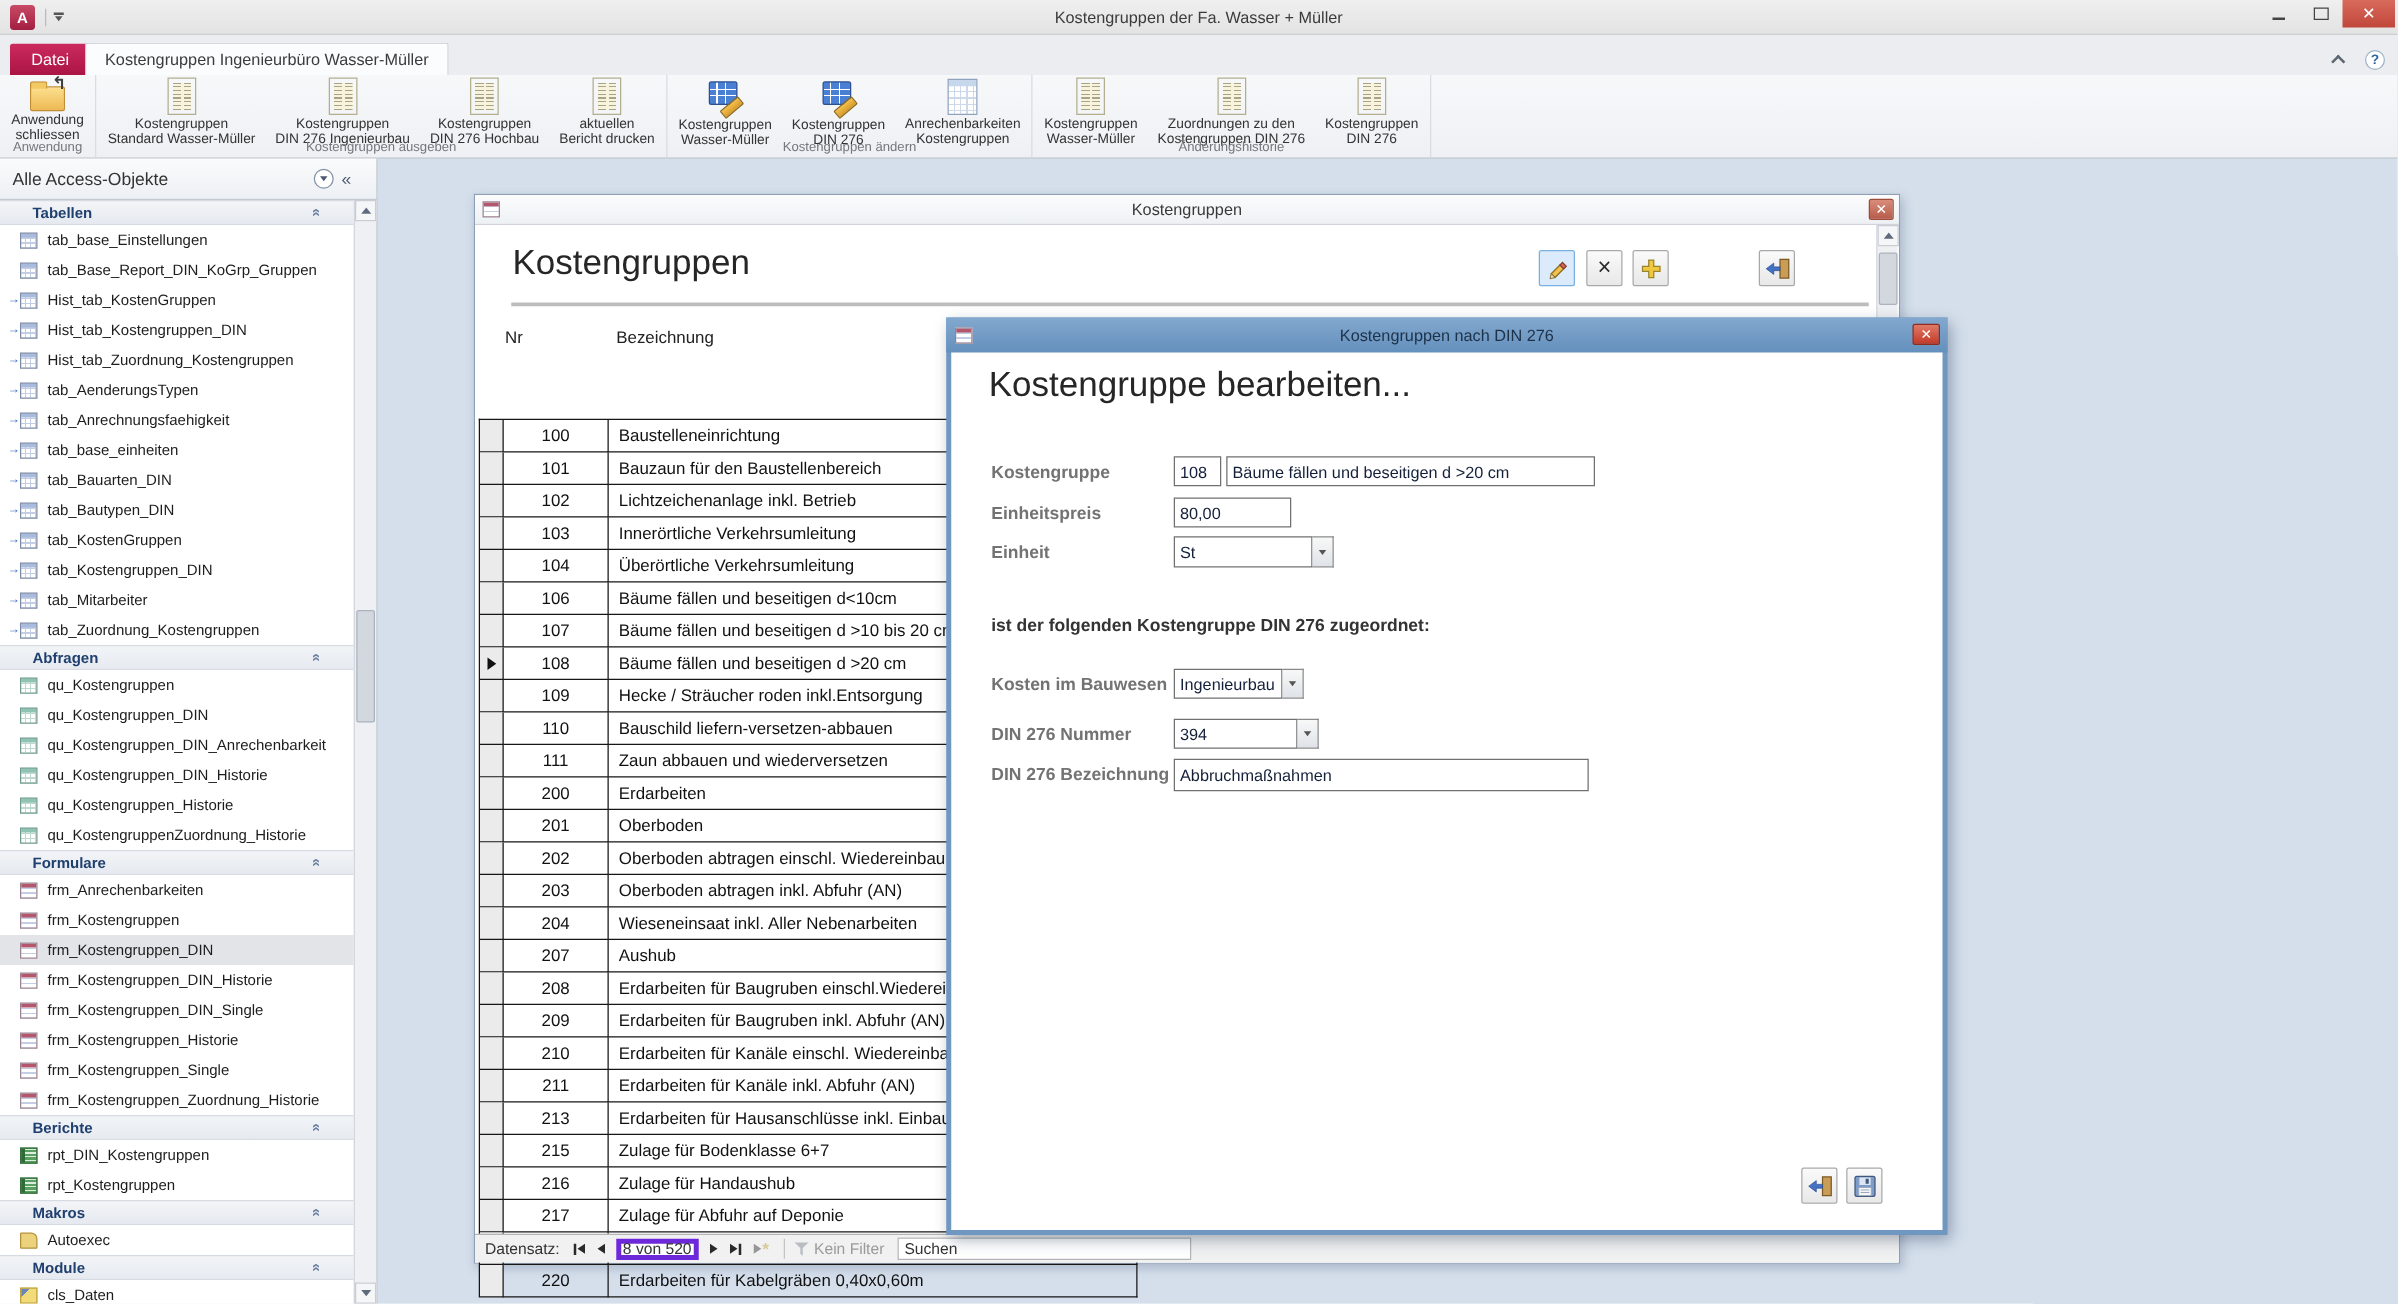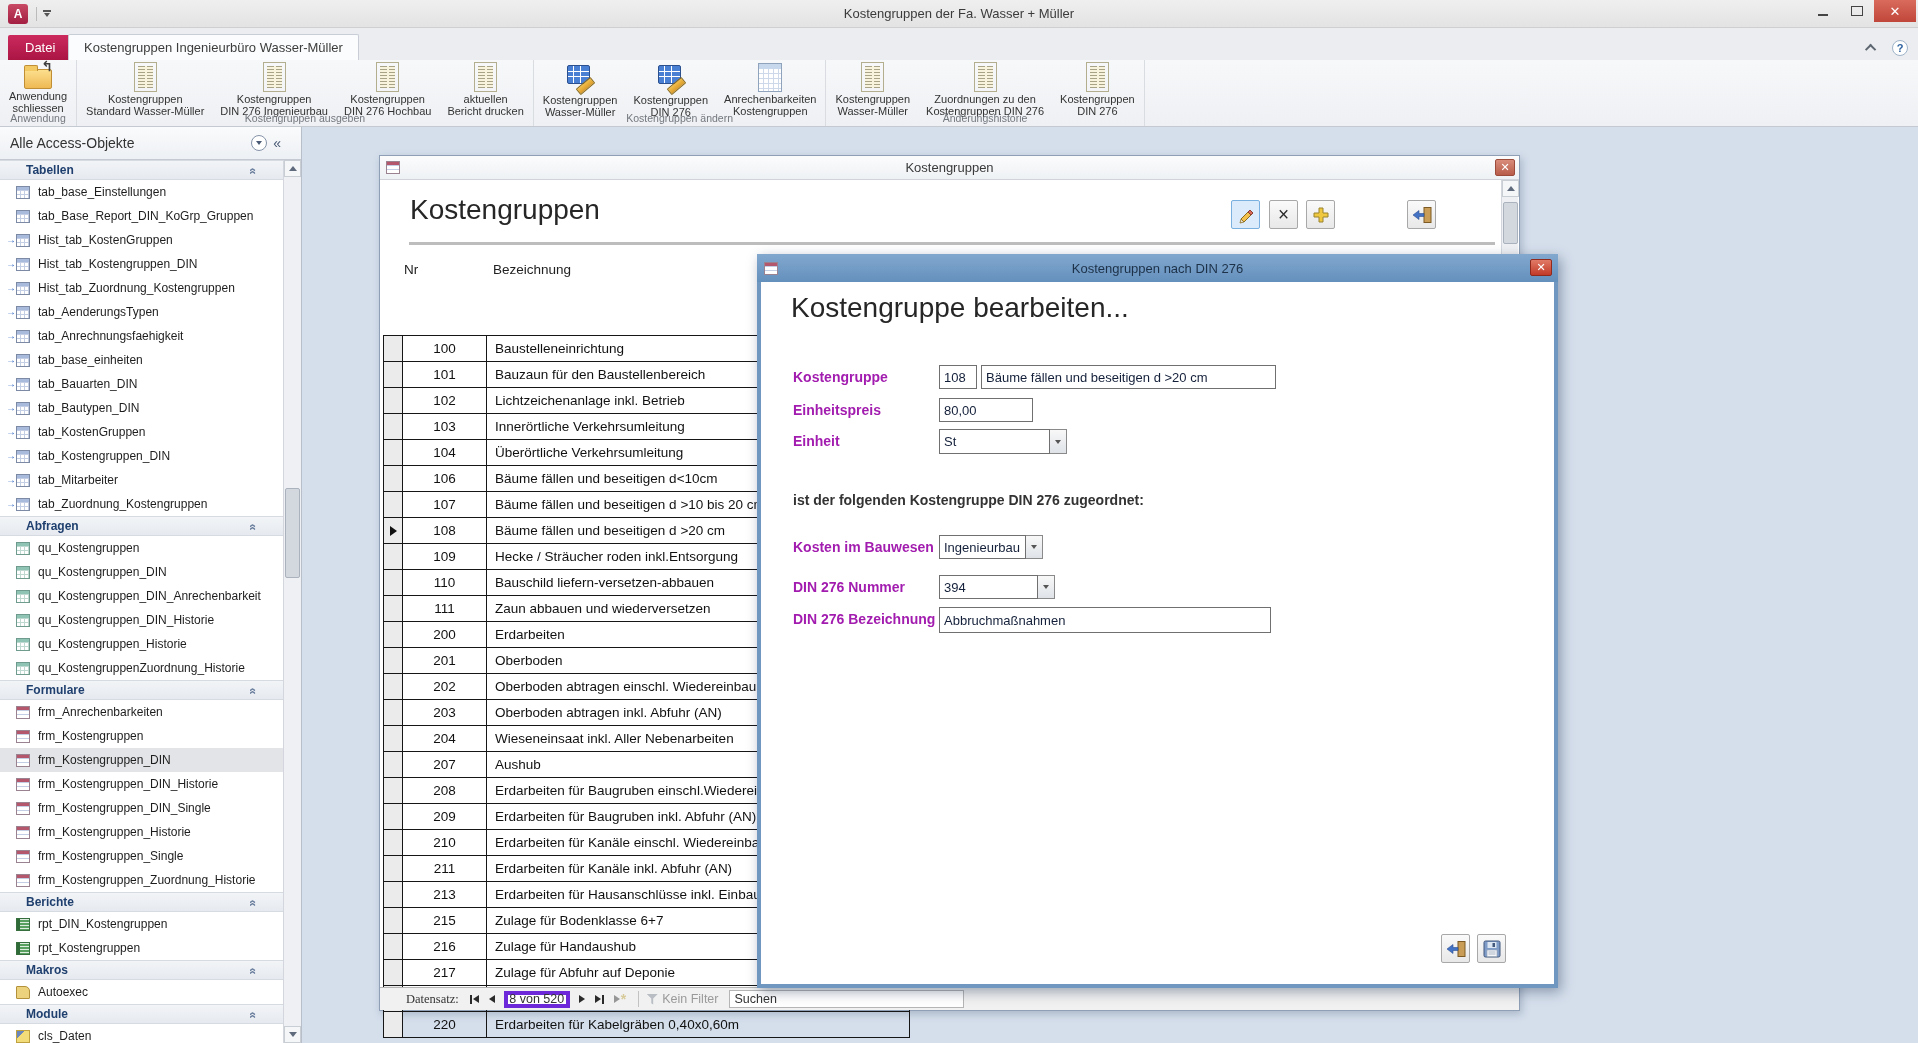--- a/index.html
+++ b/index.html
@@ -139,21 +139,21 @@
   .t-row{display:flex;height:26px;}
   .t-row>div{border:solid #161616;border-width:0 1px 1px 0;display:flex;align-items:center;}
   .c-sel{width:19px;background:#ebebeb;justify-content:center;}
   .sel-tri{visibility:hidden;width:0;height:0;border-left:7px solid #111;border-top:5px solid transparent;border-bottom:5px solid transparent;}
   .sel-tri.show{visibility:visible;}
   .c-nr{width:84px;justify-content:center;font-size:13.5px;color:#111;}
   .c-bez{width:423px;padding-left:8px;font-size:13.5px;color:#111;white-space:nowrap;overflow:hidden;}
   .mw-vscroll{position:absolute;right:1px;top:0;width:17px;height:808px;background:#eef0f3;border-left:1px solid #d3d7dd;}
   .mw-status{position:absolute;left:0;right:0;bottom:0;height:23px;background:#f1f1f1;border-top:1px solid #b5b5b5;
     display:flex;align-items:center;font-size:12.5px;color:#333;}
-  .st-label{padding:0 6px 0 26px;font-family:Liberation Serif, serif;}
+  .st-label{padding:0 6px 0 8px;}
   .nav-ic{display:flex;align-items:center;gap:1px;padding:0 5px;}
   .t-r{width:0;height:0;border-left:6px solid #2a2a2a;border-top:4px solid transparent;border-bottom:4px solid transparent;}
   .t-l{width:0;height:0;border-right:6px solid #2a2a2a;border-top:4px solid transparent;border-bottom:4px solid transparent;}
   .vbar{width:2px;height:9px;background:#2a2a2a;}
   .count-box{width:66px;height:17px;background:#fff;border:4px solid #6d28d9;display:flex;align-items:center;
     justify-content:center;margin:0 4px;}
   .dim{opacity:.45;}
   .star{color:#b89a30;font-weight:bold;font-size:14px;line-height:10px;}
   .st-sep{width:1px;height:16px;background:#c2c2c2;margin:0 7px;}
   .funnel{width:12px;height:11px;background:#b9bdc4;clip-path:polygon(0 0,100% 0,58% 45%,58% 100%,42% 88%,42% 45%);margin-right:4px;}
@@ -168,21 +168,21 @@
     display:flex;align-items:center;}
   .dlg-title .obj-ic{margin-left:7px;border-color:#9b8290;
     background-image:linear-gradient(#b4576d,#b4576d),repeating-linear-gradient(180deg,transparent 0 3px,#c3cee4 3px 4px);
     background-size:100% 3px,100% 100%;background-repeat:no-repeat,repeat;}
   .dlg-title-text{position:absolute;left:0;right:0;text-align:center;font-size:13px;color:#1d3148;}
   .dlg-close{position:absolute;right:6px;top:5px;width:22px;height:17px;border-radius:2px;
     background:linear-gradient(#e07a66,#c23a28);border:1px solid #8f2a1c;color:#fff;font-size:11px;font-weight:bold;
     display:flex;align-items:center;justify-content:center;}
   .dlg-body{position:relative;height:702px;background:#fff;}
   .dlg-heading{position:absolute;left:30px;top:10px;font-size:28px;color:#262626;}
-  .f-label{position:absolute;left:32px;font-size:14px;font-weight:bold;color:#a21caf;}
+  .f-label{position:absolute;left:32px;font-size:14px;font-weight:bold;color:#737373;}
   .f-box{position:absolute;background:#fff;border:1px solid #707070;display:flex;align-items:center;
     padding-left:4px;font-size:13px;color:#14203a;white-space:nowrap;overflow:hidden;}
   .combo{position:absolute;display:flex;}
   .combo .val{background:#fff;border:1px solid #707070;display:flex;align-items:center;padding-left:4px;
     font-size:13px;color:#14203a;flex:1;}
   .cmb-btn{width:17px;border:1px solid #8a8a8a;border-left:none;background:linear-gradient(#f8f8f8,#dfe3e8);
     display:flex;align-items:center;justify-content:center;}
   .cmb-btn::after{content:"";border-left:3.5px solid transparent;border-right:3.5px solid transparent;border-top:4.5px solid #555;}
   .assign-text{position:absolute;left:32px;top:210px;font-size:14px;font-weight:bold;color:#333;}
   .dlg-btn{position:absolute;width:29px;height:29px;border:1px solid #a8a8a8;border-radius:2px;

